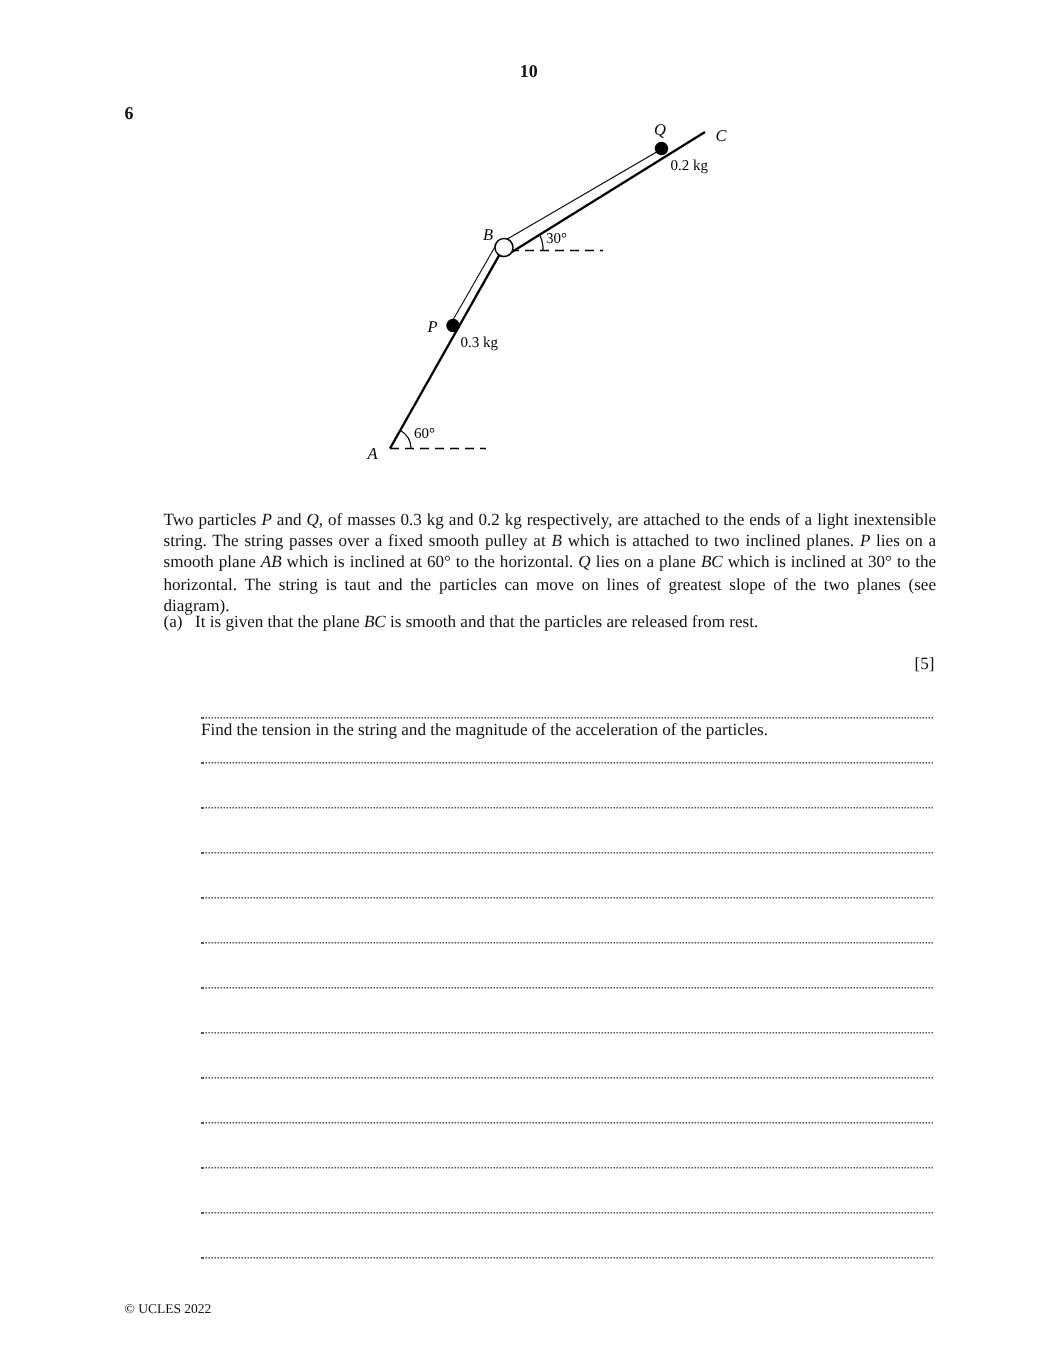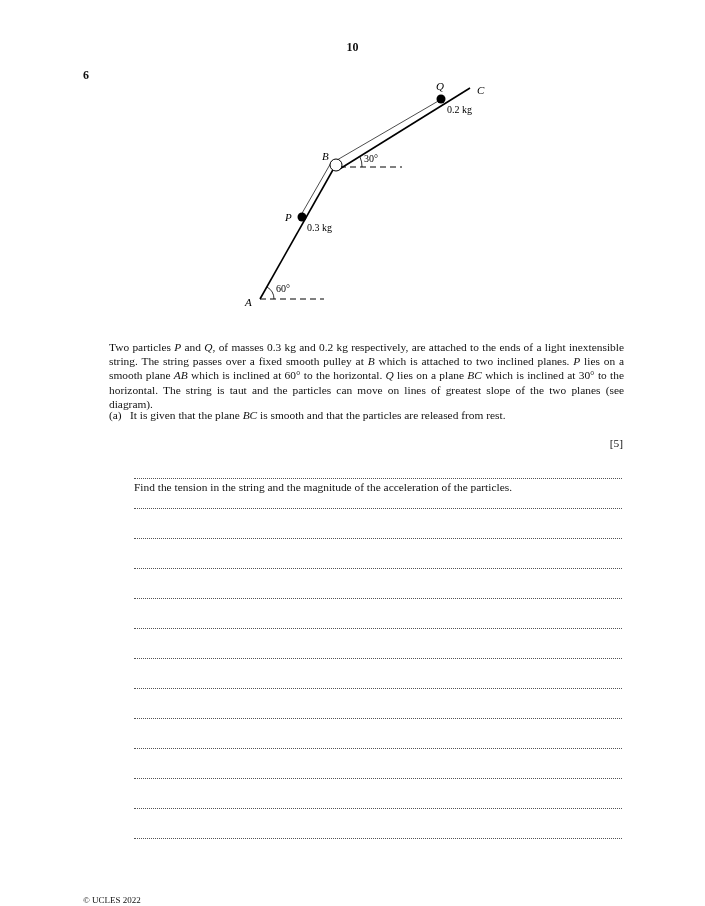--- a/index.html
+++ b/index.html
@@ -9,21 +9,21 @@
   .page-num { left:0; width:705px; top:40px; text-align:center; font-weight:bold; font-size:12px; }
   .q-num { left:83px; top:68px; font-weight:bold; font-size:12px; }
   .diagram { left:240px; top:70px; width:270px; height:240px; }
   .stem { left:109px; top:340px; width:515px; font-size:11.4px; line-height:14.2px; text-align:justify; }
   .stem i { font-style:italic; }
   .part-label { left:109px; top:409px; font-size:11.4px; }
   .part-text { left:130px; top:409px; font-size:11.4px;text-align:center; }
   .task { left:134px; top:437px; width:490px; font-size:11.4px;margin-top:44px; }
   .marks { right:82px; top:437px; font-size:11.4px; }
   .answer-line { left:134px; width:488px; height:0; border-top:1px dotted #555; }
-  .footer-left { left:83px; top:867px; font-size:9px;margin-top:28px; }
+  .footer-left { left:83px; top:867px; font-size:9px; }
   .footer-mid { left:323px; top:867px; font-size:9px;margin-top:48px; }
   svg text { font-family:"Liberation Serif", "DejaVu Serif", serif; }
 </style>
 </head>
 <body>
 
 <div class="abs page-num">10</div>
 <div class="abs q-num">6</div>
 
 <svg class="abs diagram" viewBox="0 0 270 240" width="270" height="240">

